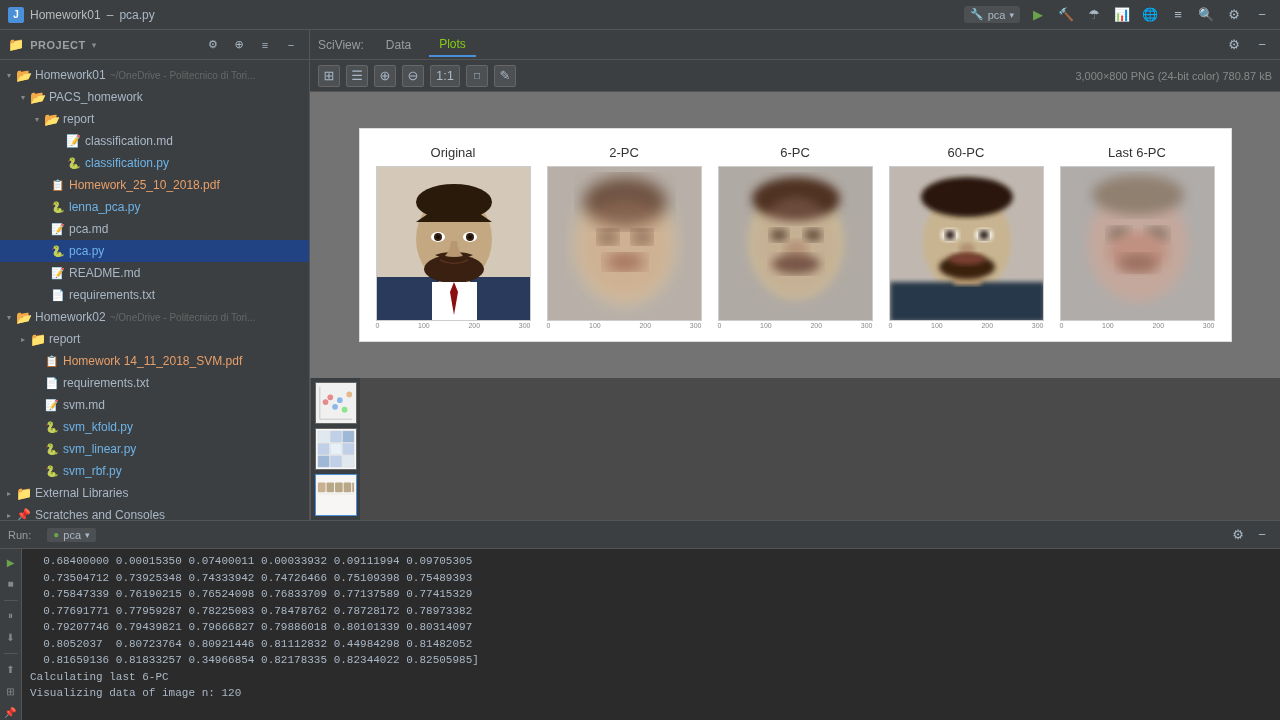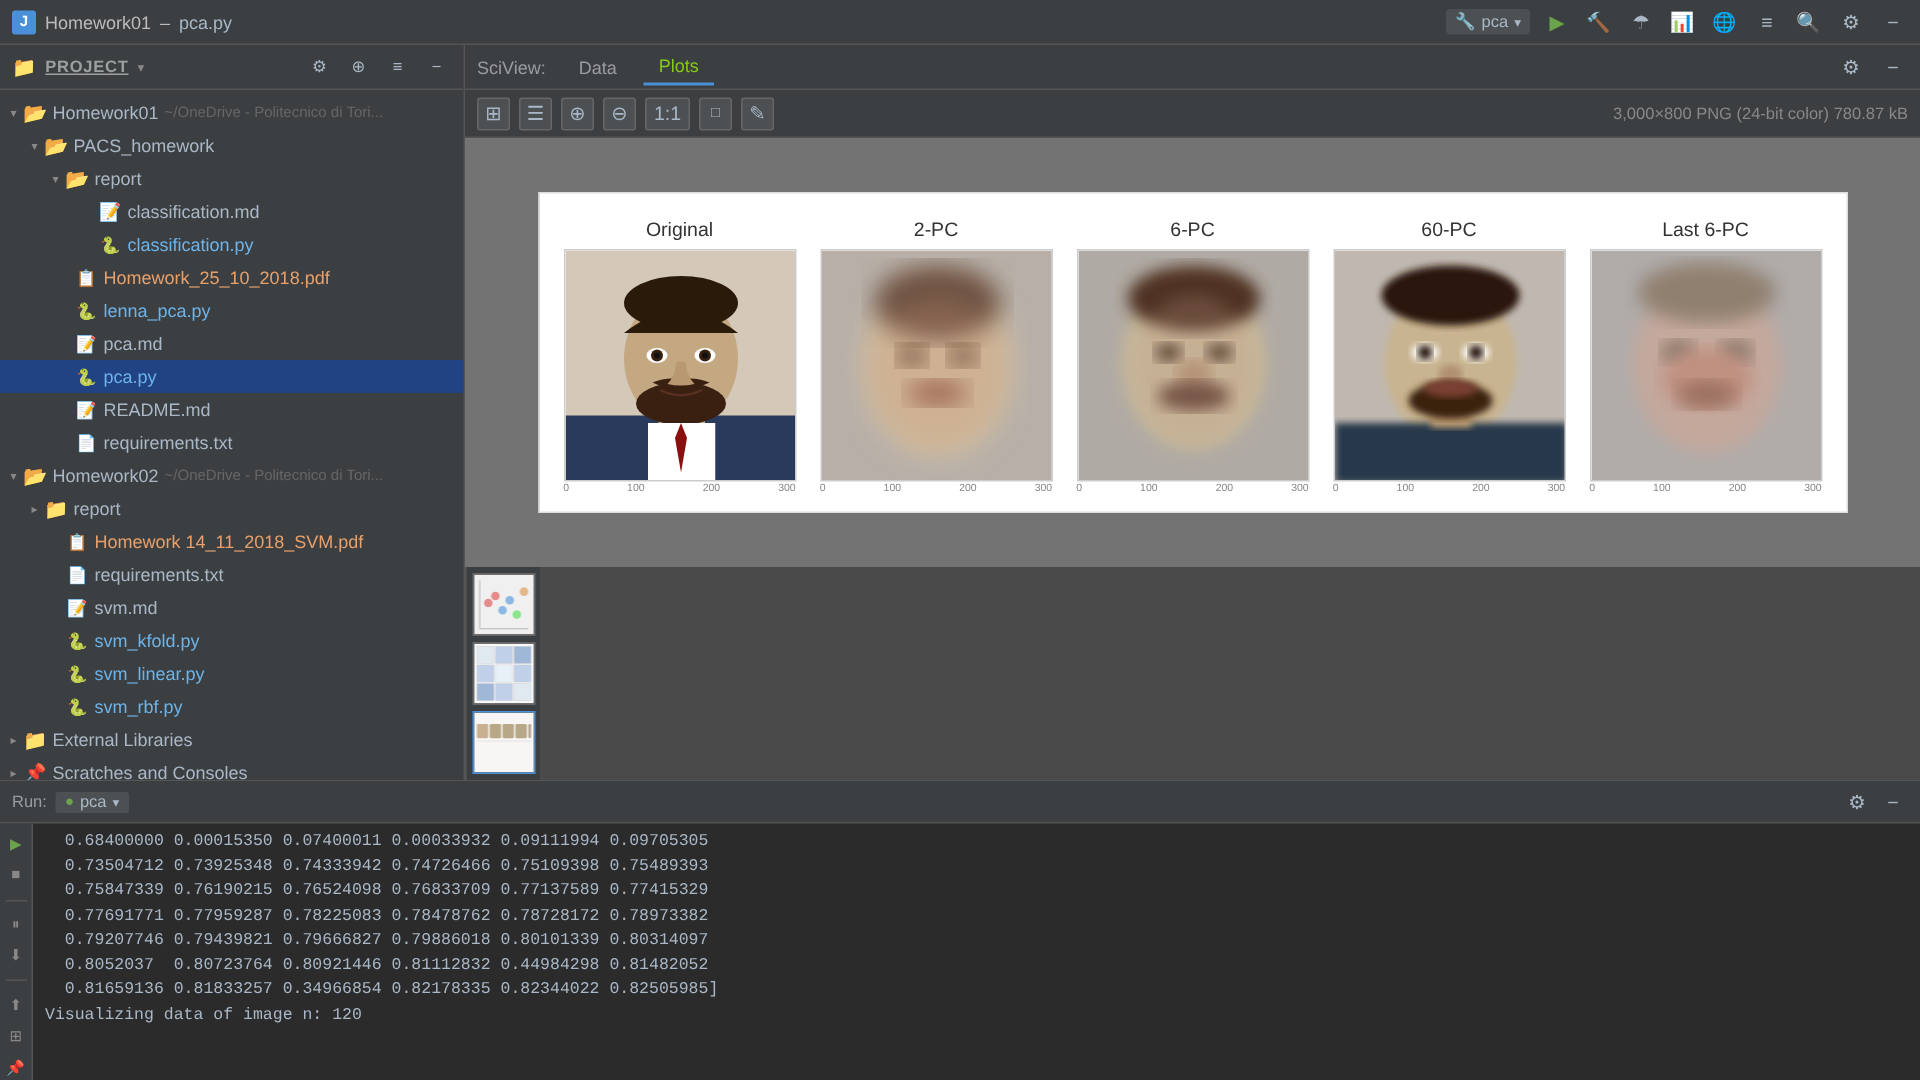--- a/index.html
+++ b/index.html
@@ -83,21 +83,20 @@
       padding: 0 8px;
       gap: 6px;
       border-bottom: 1px solid #555;
     }
     .sidebar-header-title {
       font-size: 11px;
       font-weight: bold;
       color: #9da0a0;
       letter-spacing: 0.5px;
       text-transform: uppercase;
-      text-decoration: underline;
     }
     .sidebar-tree {
       flex: 1;
       overflow-y: auto;
       padding: 4px 0;
     }
     .tree-item {
       display: flex;
       align-items: center;
       height: 22px;
@@ -242,21 +241,21 @@
       height: 28px;
       background: #3c3f41;
       display: flex;
       align-items: center;
       padding: 0 8px;
       gap: 6px;
       border-bottom: 1px solid #555;
       justify-content: space-between;
     }
     .bottom-toolbar-left {
-      display: flex; align-items: center; gap: 6px;
+      display: flex; align-items: center; gap: 16px;
     }
     .run-label {
       font-size: 11px;
       color: #9a9da0;
     }
     .run-name {
       font-size: 11px;
       color: #a9b7c6;
       background: #4c5052;
       padding: 1px 6px;
@@ -748,16 +747,17 @@
     </div>
 
     <div class="console-output" id="console-output">
     <div class="console-line">  0.68400000 0.00015350 0.07400011 0.00033932 0.09111994 0.09705305</div>
         <div class="console-line">  0.73504712 0.73925348 0.74333942 0.74726466 0.75109398 0.75489393</div>
         <div class="console-line">  0.75847339 0.76190215 0.76524098 0.76833709 0.77137589 0.77415329</div>
         <div class="console-line">  0.77691771 0.77959287 0.78225083 0.78478762 0.78728172 0.78973382</div>
         <div class="console-line">  0.79207746 0.79439821 0.79666827 0.79886018 0.80101339 0.80314097</div>
         <div class="console-line">  0.8052037  0.80723764 0.80921446 0.81112832 0.44984298 0.81482052</div>
         <div class="console-line">  0.81659136 0.81833257 0.34966854 0.82178335 0.82344022 0.82505985]</div>
+        <div class="console-line">Calculating last 6-PC</div>
         <div class="console-line">Visualizing data of image n: 120</div>
       </div>
   </div>
 </div>
 
 </body></html>

